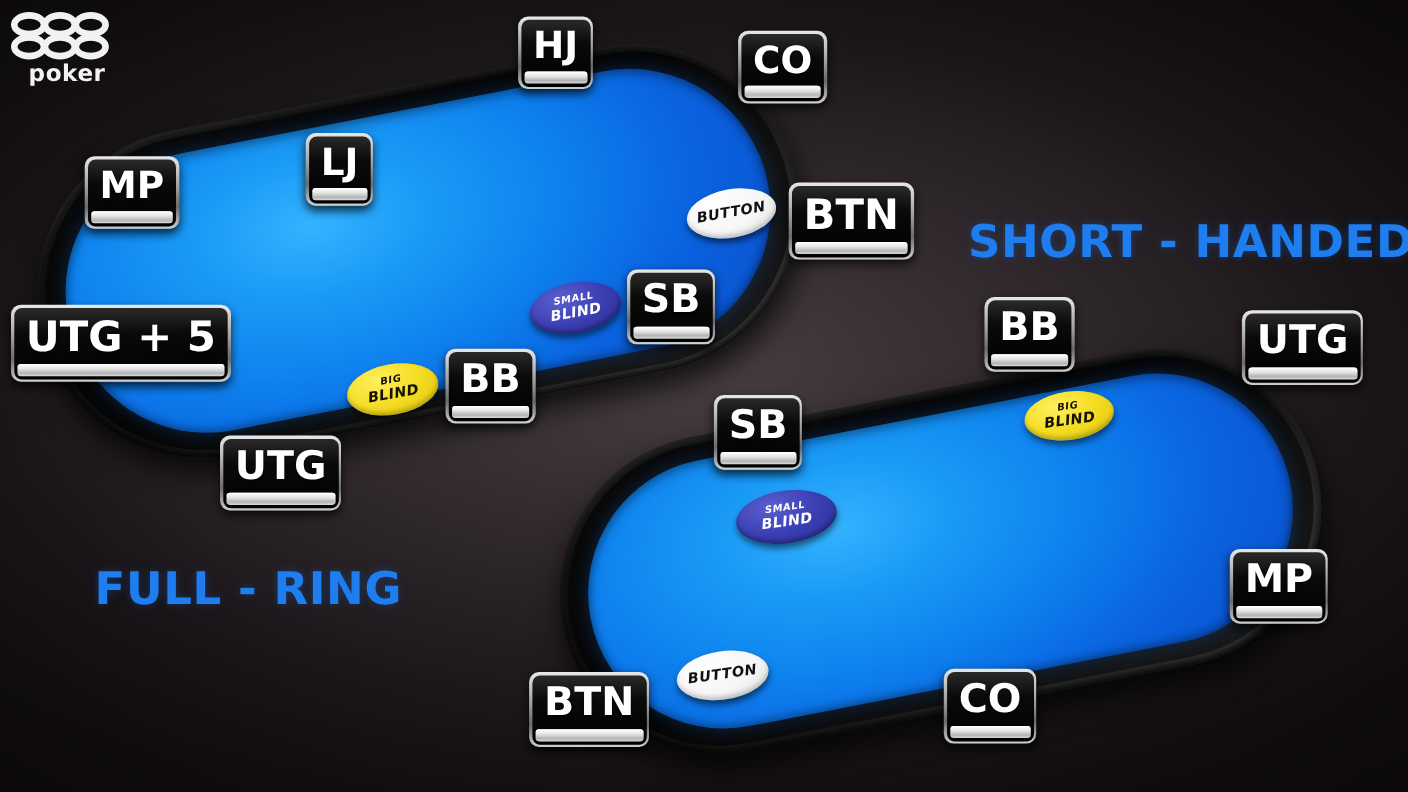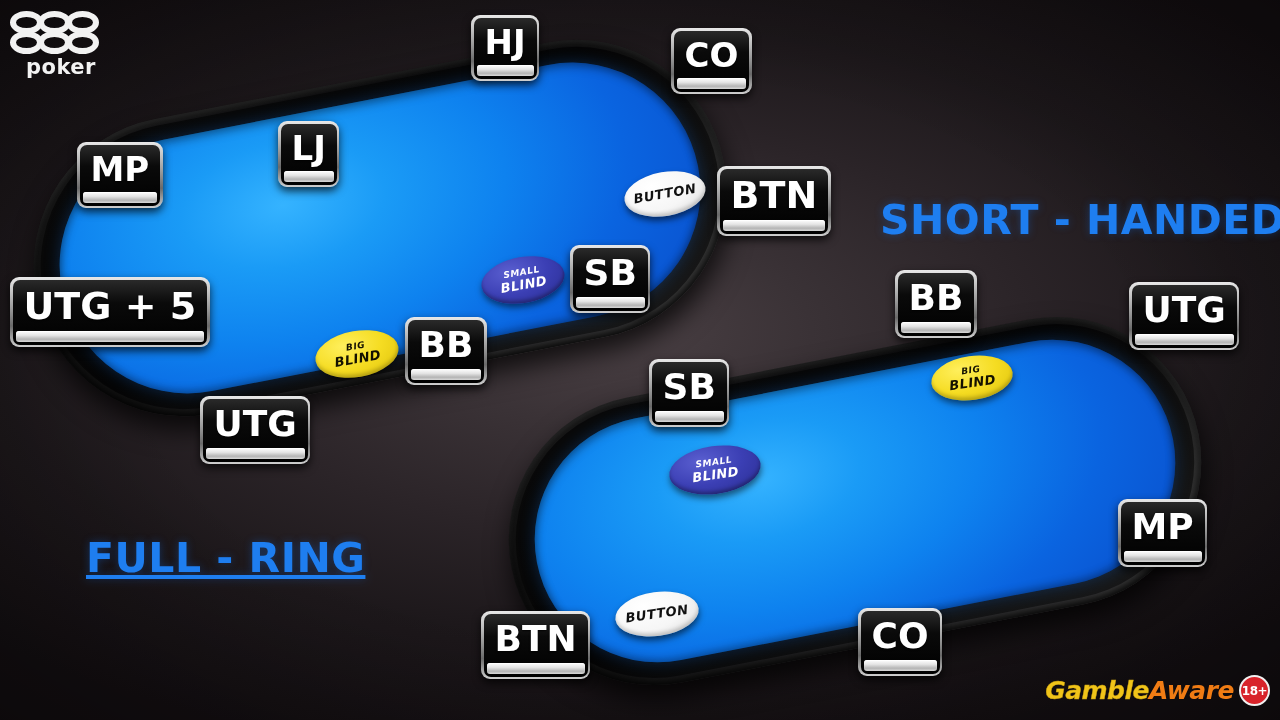--- a/index.html
+++ b/index.html
@@ -108,21 +108,21 @@
     position: absolute;
     z-index: 25;
     color: #1e7ef0;
     font-weight: 700;
     font-family: "DejaVu Sans", sans-serif;
     letter-spacing: 0.5px;
     white-space: nowrap;
     text-shadow: 0 0 8px rgba(20,110,230,0.35);
   }
   #title-short-handed { left: 880px; top: 196px; font-size: 41px; }
-  #title-full-ring    { left: 86px;  top: 534px; font-size: 41px; text-decoration: underline; }
+  #title-full-ring    { left: 86px;  top: 511px; font-size: 41px; }
 
   
   .table-wrap {
     position: absolute;
     z-index: 5;
   }
   .poker-table {
     position: relative;
     width: 100%;
     height: 100%;
@@ -412,19 +412,14 @@
   </div>
 
   <div class="chip chip-big" style="left:931px; top:356px; width:82px; height:44px; transform:rotate(-8deg);">
     <span class="l1">BIG</span>
     <span class="l2">BLIND</span>
   </div>
 
   <div class="section-title" id="title-short-handed">SHORT - HANDED</div>
   <div class="section-title" id="title-full-ring">FULL - RING</div>
 
-  <div class="gamble-aware">
-    <span class="ga-gamble">Gamble</span>
-      <span class="ga-aware">Aware</span>
-    <span class="ga-badge">18+</span>
-  </div>
 
 </div>
 
 </body></html>

